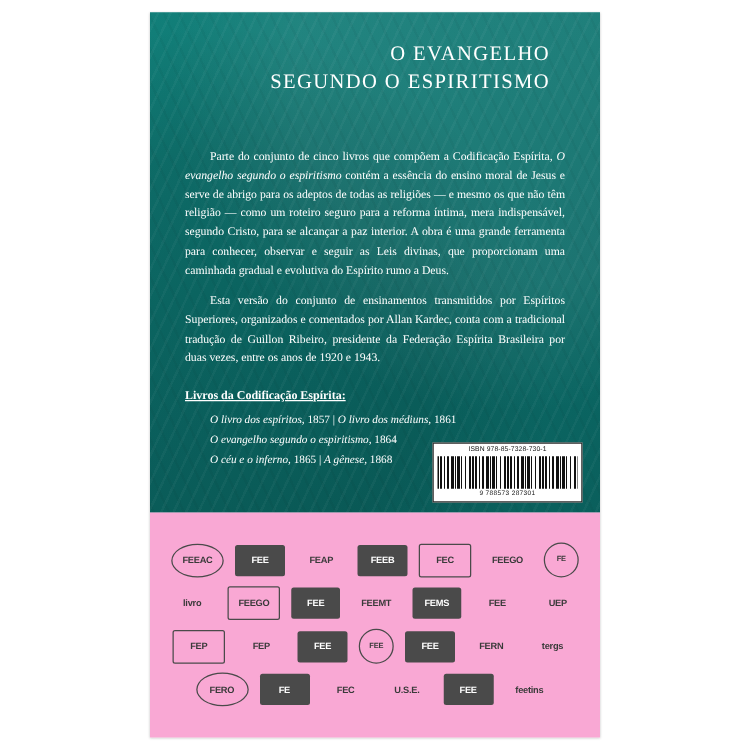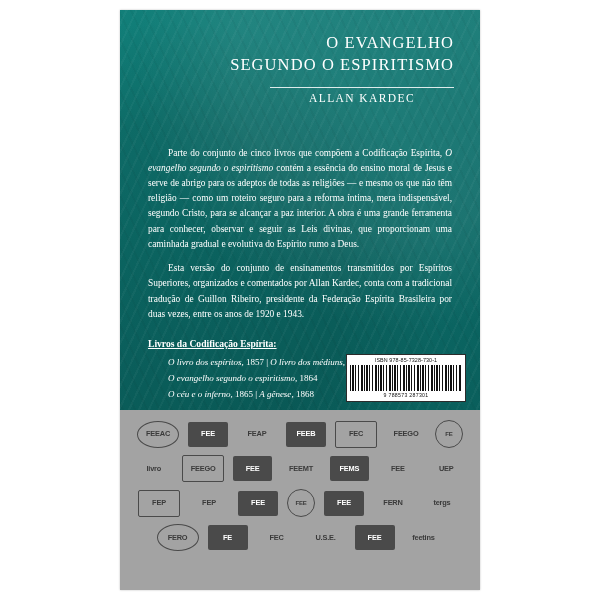--- a/index.html
+++ b/index.html
@@ -48,21 +48,21 @@
     background:
       repeating-linear-gradient(115deg, rgba(255,255,255,0.035) 0 2px, rgba(255,255,255,0) 2px 9px),
       repeating-linear-gradient(65deg, rgba(0,0,0,0.035) 0 2px, rgba(0,0,0,0) 2px 11px);
     pointer-events: none;
   }
 
   .title-block {
     position: relative;
     z-index: 2;
     text-align: right;
-    padding: 22px 26px 0 0;
+    padding: 22px 40px 0 0;
     color: #ffffff;
     margin-left: 44px;
   }
   .title-line1 {
     font-size: 16.5px;
     letter-spacing: 1.1px;
     font-variant: small-caps;
     text-transform: uppercase;
     font-weight: normal;
     line-height: 1.35;
@@ -162,22 +162,22 @@
     letter-spacing: 0.3px;
   }
 
   
   .logos-area {
     position: absolute;
     left: 0;
     top: 400px;
     width: 360px;
     height: 180px;
-    background: #a3a3a3;
-    padding-top: 10px;
+    background: #f9a8d4;
+    padding-top: 24px;
     box-sizing: border-box;
   }
   .logo-row {
     display: flex;
     justify-content: center;
     align-items: center;
     gap: 9px;
     margin-bottom: 7px;
     padding: 0 14px;
   }
@@ -222,24 +222,20 @@
 
 <div id="book-back-cover">
 
   <div class="teal-panel">
 
     <div class="title-block">
       <div class="title-line1">O EVANGELHO</div>
       <div class="title-line2">SEGUNDO O ESPIRITISMO</div>
     </div>
 
-    <div class="author-wrap">
-      <div class="author-rule"></div>
-      <div class="author-name">ALLAN KARDEC</div>
-    </div>
 
     <div class="blurb">
       <p><span>Parte do conjunto de cinco livros que compõem a Codificação Espírita, </span><em>O evangelho segundo o espiritismo</em><span> contém a essência do ensino moral de Jesus e serve de abrigo para os adeptos de todas as religiões — e mesmo os que não têm religião — como um roteiro seguro para a reforma íntima, mera indispensável, segundo Cristo, para se alcançar a paz interior. A obra é uma grande ferramenta para conhecer, observar e seguir as Leis divinas, que proporcionam uma caminhada gradual e evolutiva do Espírito rumo a Deus.</span></p>
       <p>Esta versão do conjunto de ensinamentos transmitidos por Espíritos Superiores, organizados e comentados por Allan Kardec, conta com a tradicional tradução de Guillon Ribeiro, presidente da Federação Espírita Brasileira por duas vezes, entre os anos de 1920 e 1943.</p>
     </div>
 
     <div class="codification">
       <div class="codification-heading">Livros da Codificação Espírita:</div>
       <div class="codification-list">
         <div><em>O livro dos espíritos</em><span class="plain">, 1857  |  </span><em>O livro dos médiuns</em><span class="plain">, 1861</span></div>

